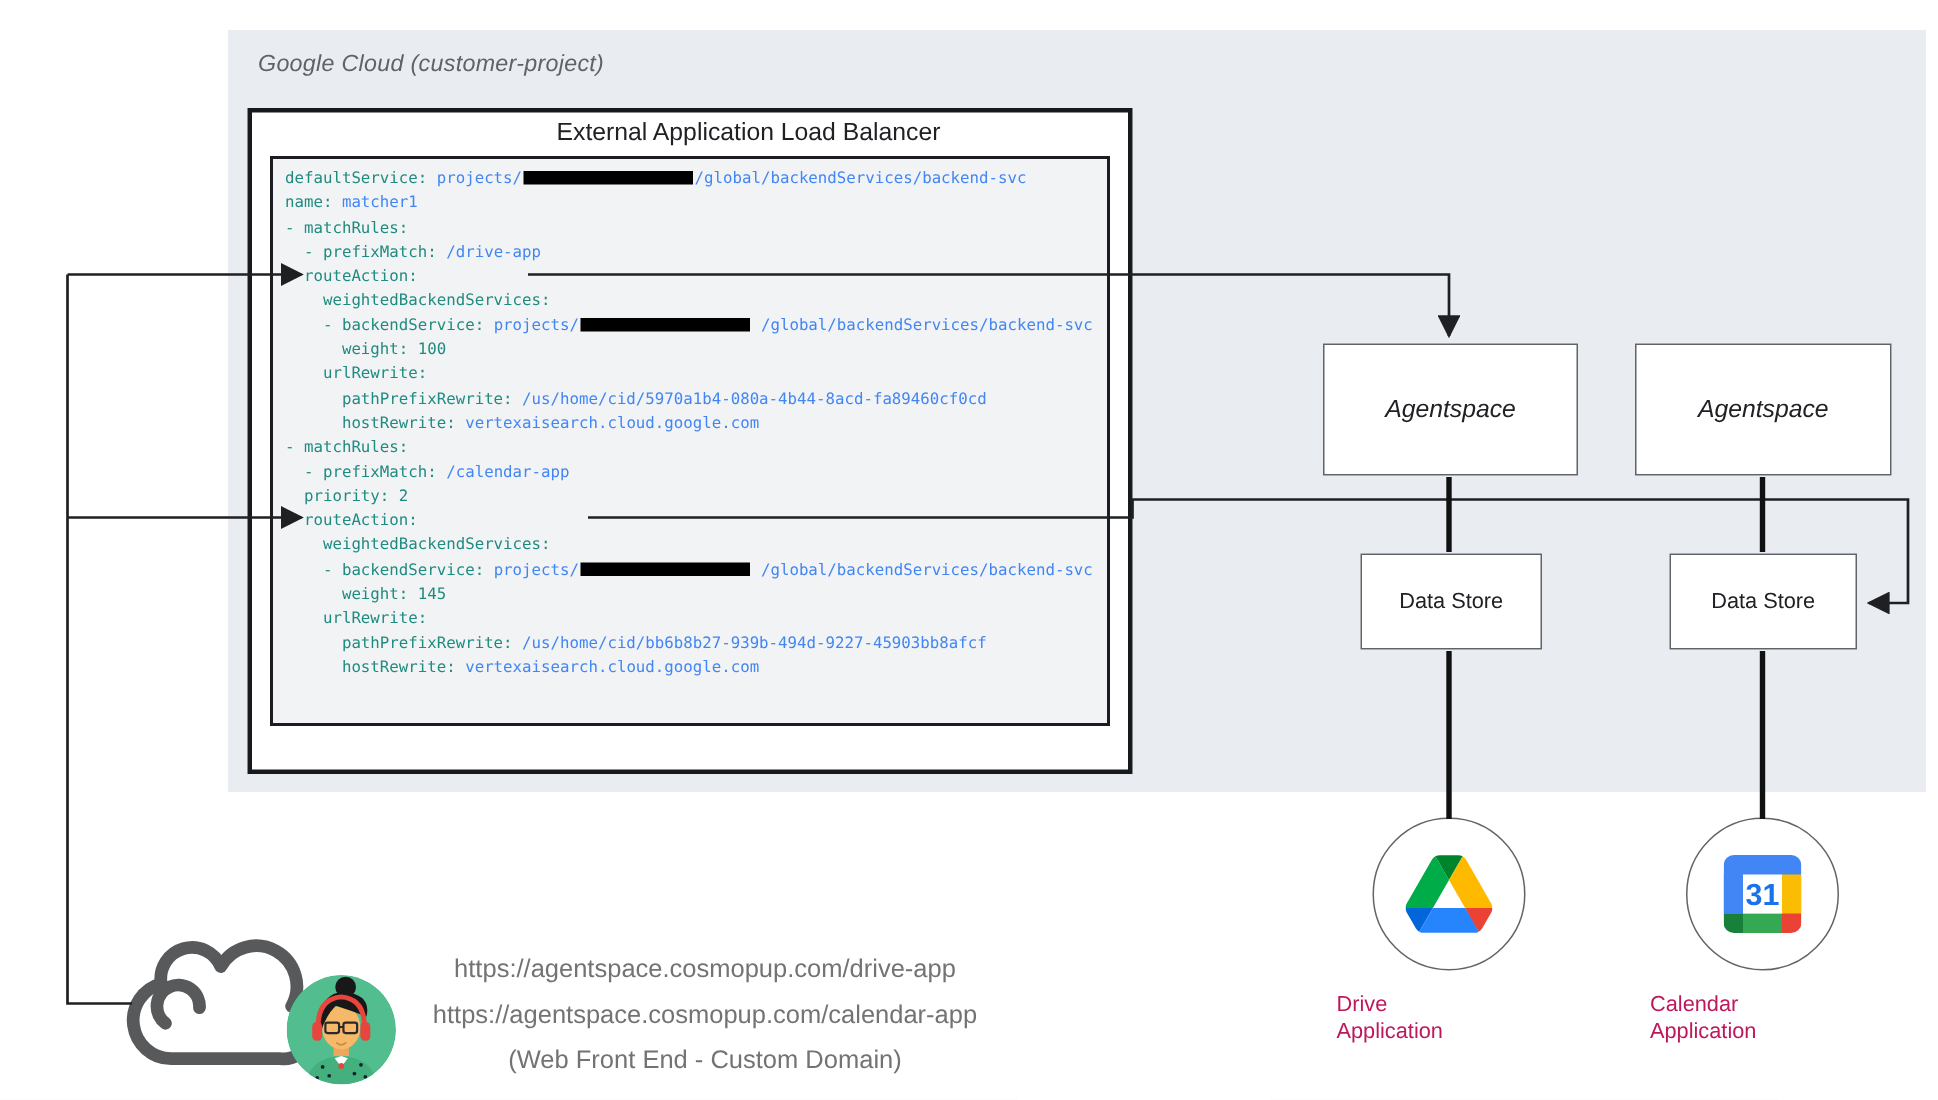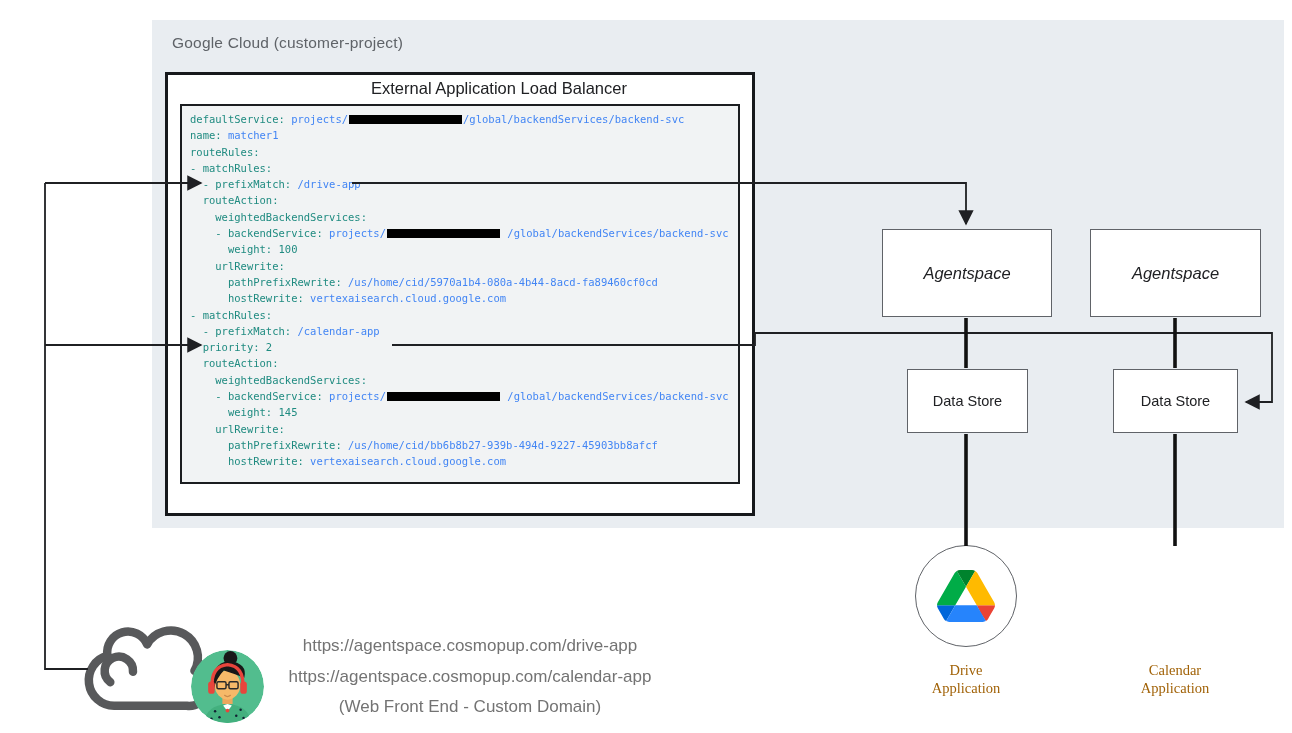--- a/index.html
+++ b/index.html
@@ -2,21 +2,21 @@
 <html style="--panel-bg: #e9edf1; --code-bg: #f1f3f4; --yaml-key: #1f8b80; --yaml-value: #4285f4;"><head>
 <meta charset="utf-8">
 <style>
   html,body{margin:0;padding:0;background:#ffffff;}
   #stage{
     position:relative;width:1292px;height:733px;background:#fff;overflow:hidden;
     font-family:"Liberation Sans",sans-serif;color:#202124;
   }
   
   .gcp-panel{position:absolute;left:152px;top:20px;width:1132px;height:508px;background:var(--panel-bg,#e9edf1);}
-  .gcp-title{position:absolute;left:20px;top:14px;font-size:15.5px;color:#5f6368;letter-spacing:.2px;}
+  .gcp-title{position:absolute;left:20px;top:14px;font-size:15.5px;color:#5f6368;letter-spacing:.2px;font-style:italic;}
   
   .lb-box{position:absolute;left:165px;top:72px;width:590px;height:444px;background:#fff;border:3px solid #17191c;box-sizing:border-box;}
   .lb-title{position:absolute;left:165px;top:79px;width:668px;text-align:center;font-size:16.5px;color:#202124;}
   
   .code-box{
     position:absolute;left:180px;top:104px;width:560px;height:380px;box-sizing:border-box;
     background:var(--code-bg,#f1f3f4);border:2px solid #1b1d20;
     padding:5px 4px 0 8px;
     font-family:"DejaVu Sans Mono",monospace;font-size:10.5px;line-height:16.3px;color:#3c4043;
   }
@@ -32,21 +32,21 @@
   .as2{left:1090px;top:229px;width:171px;height:88px;}
   .datastore{font-size:14.5px;}
   .ds1{left:907px;top:369px;width:121px;height:64px;}
   .ds2{left:1113px;top:369px;width:125px;height:64px;}
   
   .app-circle{position:absolute;width:102px;height:102px;border-radius:50%;background:#fff;border:1.5px solid #606368;
               box-sizing:border-box;display:flex;align-items:center;justify-content:center;}
   .c-drive{left:915px;top:545px;}
   .c-cal{left:1124px;top:545px;}
   .cal-chip{width:52px;height:52px;border-radius:7px;overflow:hidden;}
-  .app-label{position:absolute;width:150px;text-align:center;font-size:14.5px;line-height:18px;color:#a16207;top:661px;font-family:Liberation Serif, serif;}
+  .app-label{position:absolute;width:150px;text-align:left;font-size:14.5px;line-height:18px;color:#be185d;top:661px;}
   .l-drive{left:891px;}
   .l-cal{left:1100px;}
   
   .cloud-wrap{position:absolute;left:74px;top:616px;width:152px;height:104px;}
   .avatar{position:absolute;left:191px;top:650px;width:73px;height:73px;}
   .urls{position:absolute;left:240px;top:631px;width:460px;text-align:center;font-size:17px;line-height:30.5px;color:#737373;}
   
   .overlay{position:absolute;left:0;top:0;width:1292px;height:733px;pointer-events:none;z-index:30;}
 </style>
 </head>
@@ -57,21 +57,20 @@
   <div class="gcp-panel">
     <div class="gcp-title">Google Cloud (customer-project)</div>
   </div>
 
   <div class="lb-box"></div>
   <div class="lb-title">External Application Load Balancer</div>
   <div class="code-box">
     <div id="yaml-code">
         <div class="cl"><span class="ck">defaultService:</span><span class="cv"> projects/</span><span class="cr"></span><span class="cv">/global/backendServices/backend-svc</span></div>
         <div class="cl"><span class="ck">name:</span><span class="cv"> matcher1</span></div>
-        <div class="cl"><span class="ck">routeRules:</span></div>
         <div class="cl"><span class="ck">- matchRules:</span></div>
         <div class="cl"><span class="ck">  - prefixMatch:</span><span class="cv"> /drive-app</span></div>
         <div class="cl"><span class="ck">  routeAction:</span></div>
         <div class="cl"><span class="ck">    weightedBackendServices:</span></div>
         <div class="cl"><span class="ck">    - backendService:</span><span class="cv"> projects/</span><span class="cr"></span><span class="cv"> /global/backendServices/backend-svc</span></div>
         <div class="cl"><span class="ck">      weight:</span><span class="ck"> 100</span></div>
         <div class="cl"><span class="ck">    urlRewrite:</span></div>
         <div class="cl"><span class="ck">      pathPrefixRewrite:</span><span class="cv"> /us/home/cid/5970a1b4-080a-4b44-8acd-fa89460cf0cd</span></div>
         <div class="cl"><span class="ck">      hostRewrite:</span><span class="cv"> vertexaisearch.cloud.google.com</span></div>
         <div class="cl"><span class="ck">- matchRules:</span></div>
@@ -109,20 +108,34 @@
       <path fill="#00832d" d="m43.65 25 13.75-23.8c-1.35-.8-2.9-1.2-4.5-1.2h-18.5c-1.6 0-3.15.45-4.5 1.2z"></path>
       <path fill="#2684fc" d="m59.8 53h-32.3l-13.75 23.8c1.35.8 2.9 1.2 4.5 1.2h50.8c1.6 0 3.15-.45 4.5-1.2z"></path>
       <path fill="#ffba00" d="m73.4 26.5-12.7-22c-.8-1.4-1.95-2.5-3.3-3.3l-13.75 23.8 16.15 28h27.45c0-1.55-.4-3.1-1.2-4.5z"></path>
     </svg>
   </div>
   <div class="app-label l-drive">
     <div>Drive</div>
     <div>Application</div>
   </div>
 
+  <div class="app-circle c-cal">
+    <div class="cal-chip">
+      <svg width="52" height="52" viewBox="0 0 200 200">
+        <rect x="0" y="0" width="200" height="150" fill="#4285f4"></rect>
+        <rect x="0" y="50" width="50" height="100" fill="#4285f4"></rect>
+        <rect x="150" y="50" width="50" height="100" fill="#fbbc04"></rect>
+        <rect x="50" y="150" width="100" height="50" fill="#34a853"></rect>
+        <rect x="0" y="150" width="50" height="50" fill="#188038"></rect>
+        <rect x="150" y="150" width="50" height="50" fill="#ea4335"></rect>
+        <rect x="50" y="50" width="100" height="100" fill="#ffffff"></rect>
+        <text x="100" y="128" text-anchor="middle" font-family="Liberation Sans, sans-serif" font-size="78" font-weight="bold" fill="#1a73e8">31</text>
+      </svg>
+    </div>
+  </div>
   <div class="app-label l-cal">
     <div>Calendar</div>
     <div>Application</div>
   </div>
 
   <div class="cloud-wrap">
     <svg width="152" height="104" viewBox="0 0 160 110">
       <g fill="none" stroke="#58595b" stroke-width="9" stroke-linecap="round" stroke-linejoin="round">
         <path d="M42,95 L119,95 A19,19 0 0,0 127,58 A28,28 0 0,0 77,30 A22,22 0 0,0 35,42 A27,27 0 0,0 42,95 Z"></path>
         <path d="M62,59 A15,15 0 1,0 38,70"></path>

